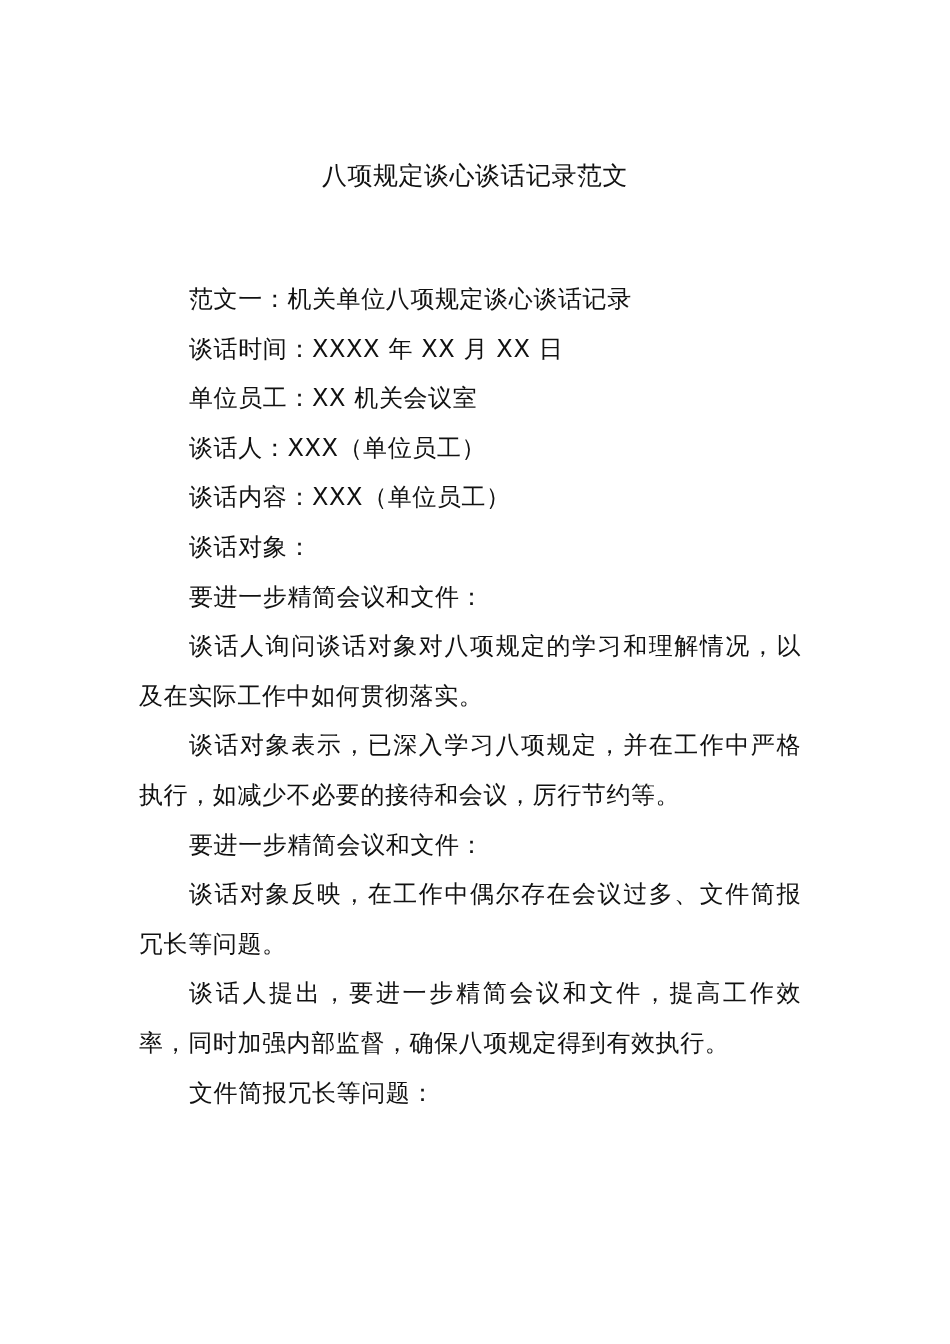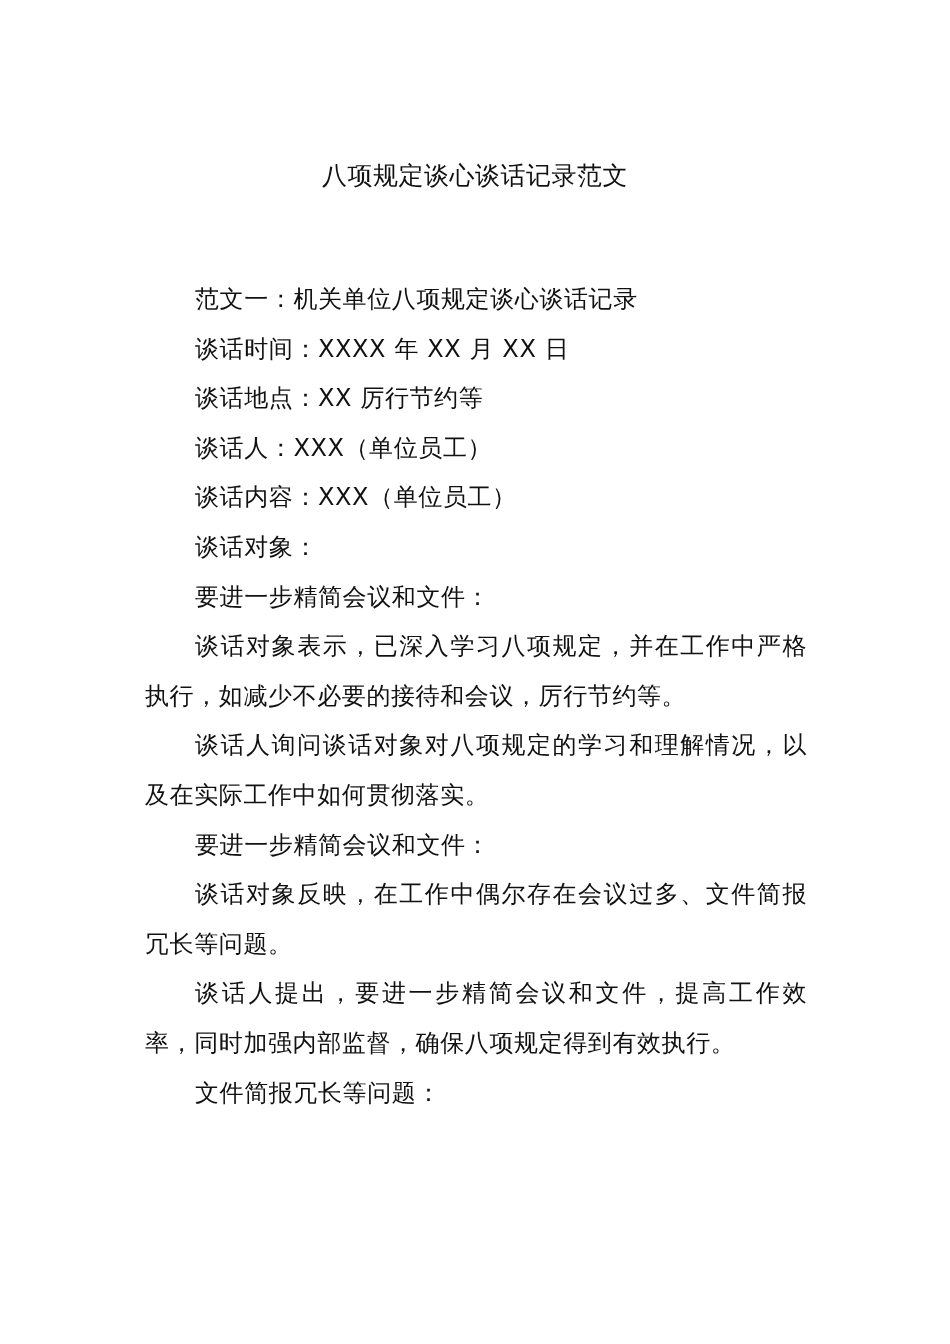--- a/index.html
+++ b/index.html
@@ -27,21 +27,21 @@
       top: 158px;
       left: 0;
       width: 950px;
       text-align: center;
       font-size: 25px;
       line-height: 36px;
       letter-spacing: 0.5px;
     }
     .body-text {
       position: absolute;
-      left: 145px;
+      left: 139px;
       top: 275px;
       width: 662px;
       font-size: 24px;
       line-height: 49.6px;
       text-align: justify;
     }
     .body-text p {
       margin: 0;
       text-indent: 50px;
       letter-spacing: 0.6px;
@@ -49,25 +49,25 @@
   </style>
 </head>
 <body>
 
 <div class="page">
   <div class="title">八项规定谈心谈话记录范文</div>
 
   <div class="body-text">
     <p>范文一：机关单位八项规定谈心谈话记录</p>
     <p>谈话时间：XXXX 年 XX 月 XX 日</p>
-    <p>谈话地点：XX 厉行节约等</p>
+    <p>单位员工：XX 机关会议室</p>
     <p>谈话人：XXX（单位员工）</p>
     <p>谈话内容：XXX（单位员工）</p>
     <p>谈话对象：</p>
     <p>要进一步精简会议和文件：</p>
+    <p>谈话人询问谈话对象对八项规定的学习和理解情况，以及在实际工作中如何贯彻落实。</p>
     <p>谈话对象表示，已深入学习八项规定，并在工作中严格执行，如减少不必要的接待和会议，厉行节约等。</p>
-    <p>谈话人询问谈话对象对八项规定的学习和理解情况，以及在实际工作中如何贯彻落实。</p>
     <p>要进一步精简会议和文件：</p>
     <p>谈话对象反映，在工作中偶尔存在会议过多、文件简报冗长等问题。</p>
     <p>谈话人提出，要进一步精简会议和文件，提高工作效率，同时加强内部监督，确保八项规定得到有效执行。</p>
     <p>文件简报冗长等问题：</p>
   </div>
 </div>
 
 </body></html>

